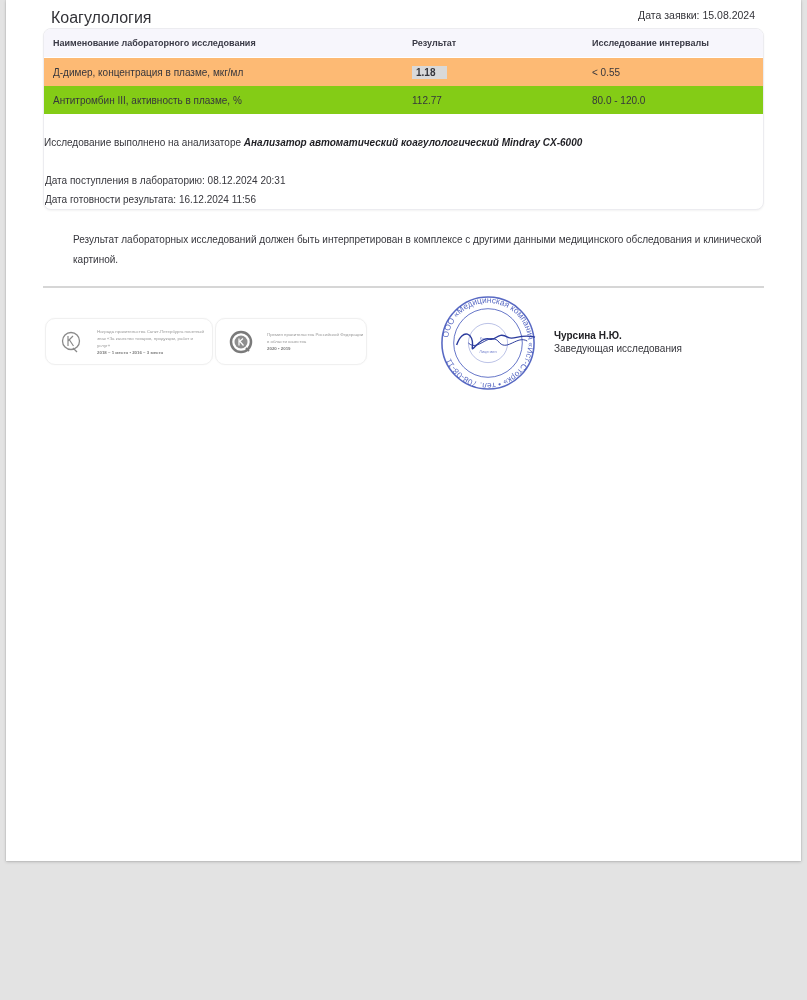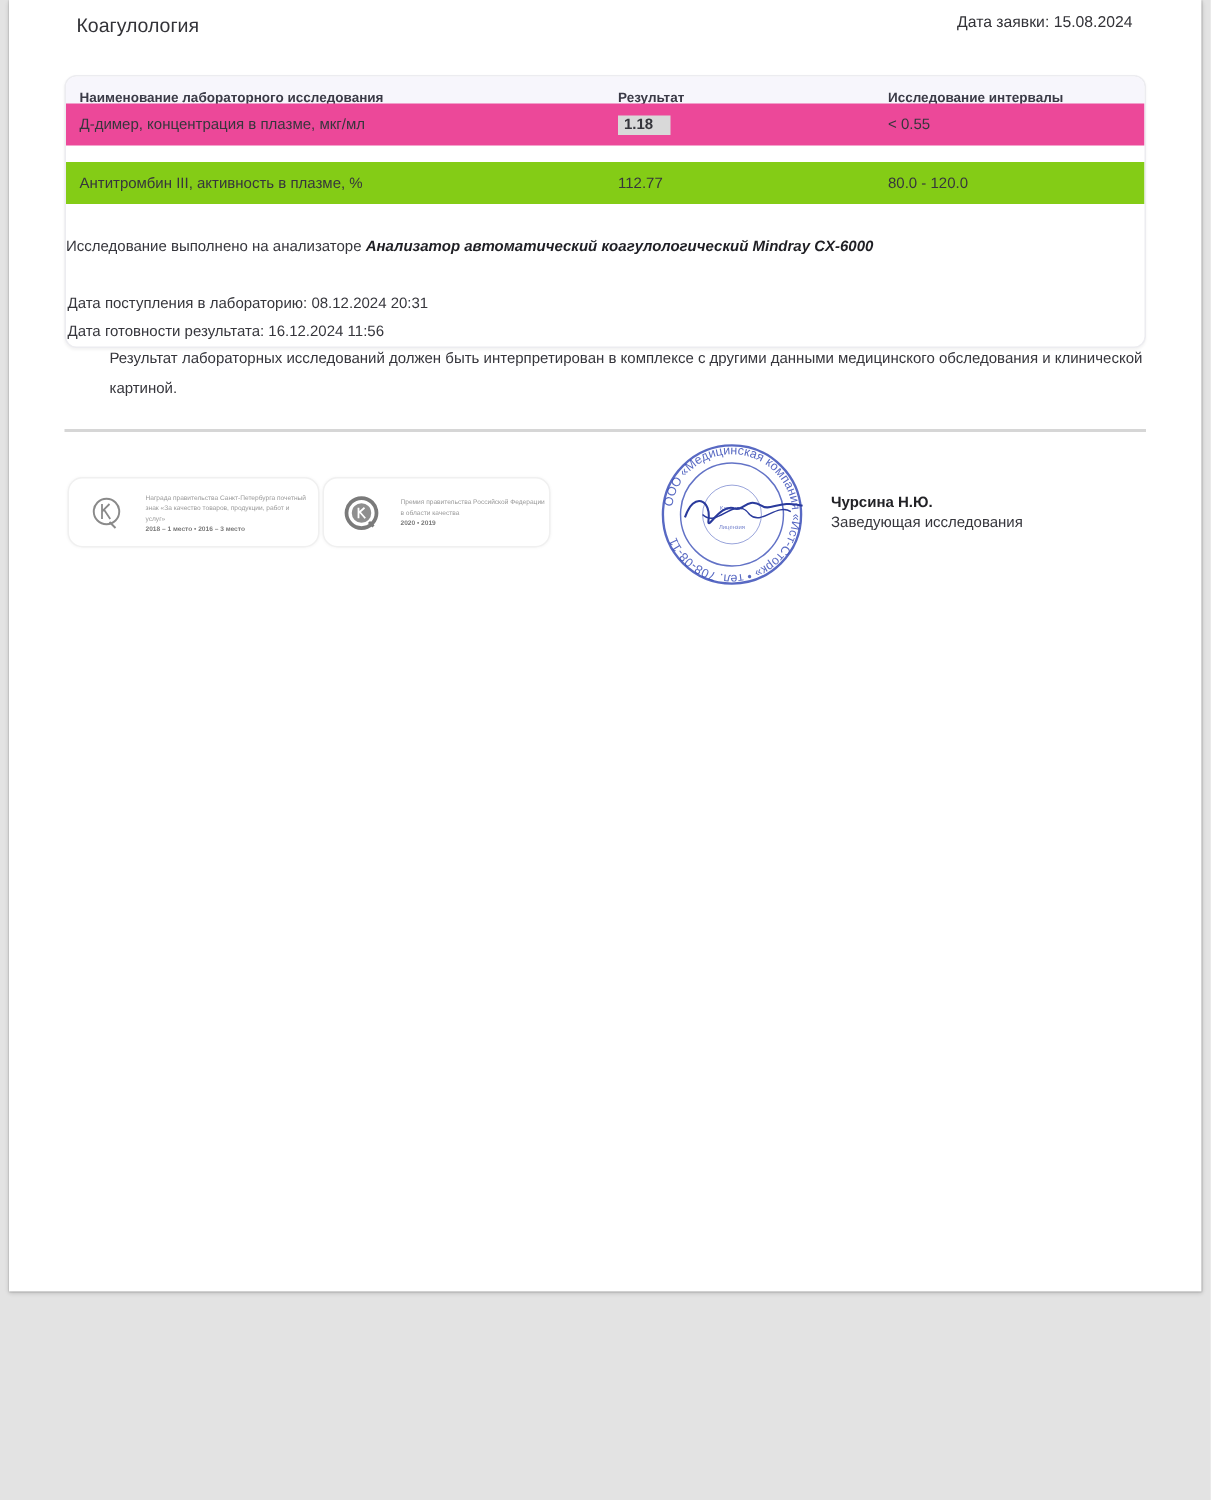--- a/index.html
+++ b/index.html
@@ -17,54 +17,53 @@
       top: 0;
       width: 795px;
       height: 861px;
       background: #ffffff;
       box-shadow: 0 1px 3px rgba(0,0,0,0.18), 0 0 1px rgba(0,0,0,0.25);
     }
     .section-title {
       position: absolute;
       left: 45px;
       top: 9px;
-      font-size: 13px;
+      font-size: 16px;
       color: #333338;
     }
     .request-date {
       position: absolute;
       right: 46px;
       top: 9px;
       font-size: 10.5px;
       color: #333338;
     }
     .card {
       position: absolute;
       left: 37px;
       top: 28px;
       width: 721px;
       height: 182px;
       border: 1px solid #ececf0;
       border-radius: 8px;
       background: #ffffff;
       box-shadow: 0 1px 2px rgba(0,0,0,0.05);
       overflow: hidden;
-      margin-top: 22px;
     }
     .table-head, .table-row {
       position: absolute;
       left: 0;
       width: 100%;
       height: 28px;
       display: flex;
       align-items: center;
     }
     .table-head { top: 0; background: #f7f6fc; font-weight: bold; font-size: 9px; color: #3a3a46; }
     .table-row { font-size: 10px; color: #36363c; }
-    .row-0 { top: 18px; background: #ec4899; }
+    .row-0 { top: 29px; background: #fdba74; }
     .row-1 { top: 57px; background: #84cc16; }
     .col-name { position: absolute; left: 9px; }
     .col-result { position: absolute; left: 368px; }
     .col-ref { position: absolute; left: 548px; }
     .flag-high {
       display: inline-block;
       background: #d9d9d9;
       font-weight: bold;
       padding: 1px 12px 1px 4px;
     }

